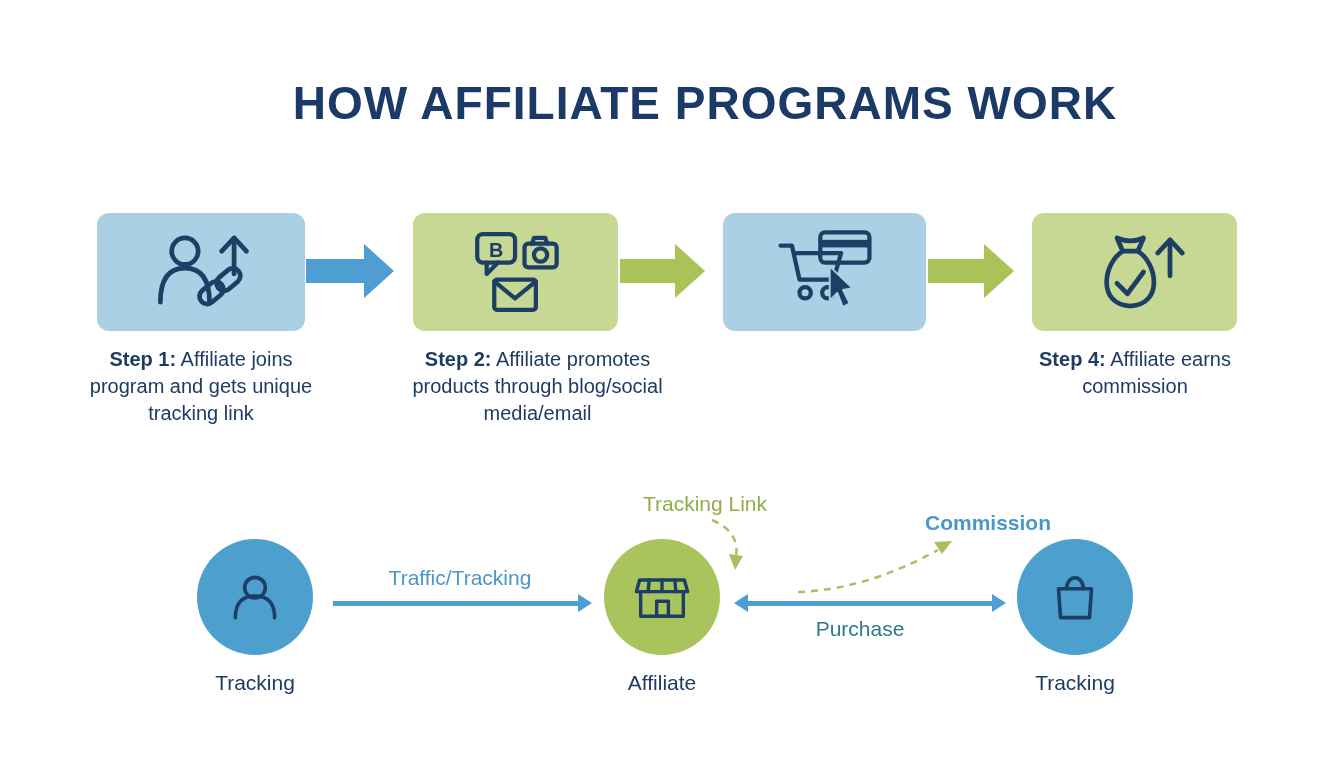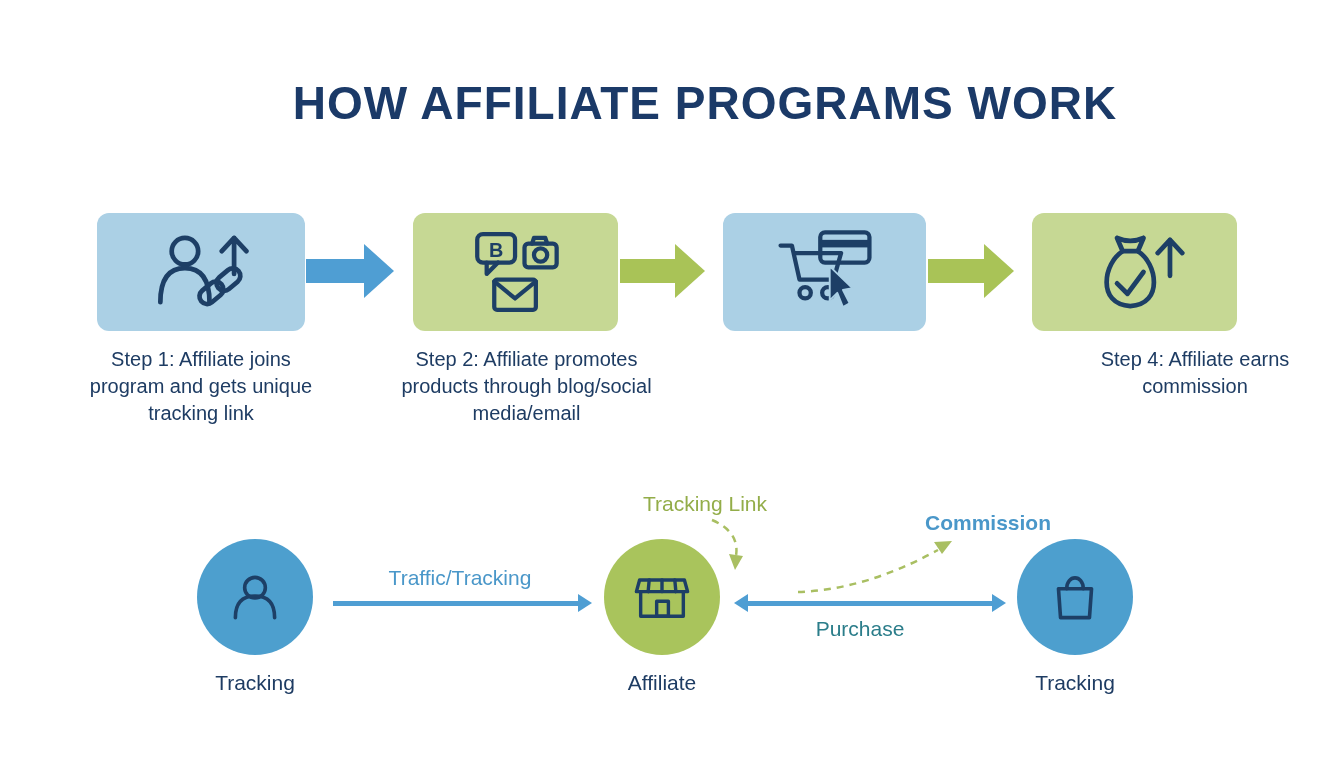--- a/index.html
+++ b/index.html
@@ -18,23 +18,23 @@
 
   .step-arrow{position:absolute; top:244px; height:54px; display:flex; align-items:center;}
   .step-arrow .bar{flex:1; height:24px;}
   .step-arrow .head{width:0;height:0;border-top:27px solid transparent;border-bottom:27px solid transparent;}
   .arrow-blue  .bar{background:#4f9ed3;}  .arrow-blue  .head{border-left:30px solid #4f9ed3;}
   .arrow-green .bar{background:#a9c357;}  .arrow-green .head{border-left:30px solid #a9c357;}
   #arrow1{left:306px;width:88px;} #arrow2{left:620px;width:85px;} #arrow3{left:928px;width:86px;}
 
   .caption{position:absolute; top:346px; text-align:center; font-size:20px;
            line-height:27px; color:#1e3c63;}
-  .caption b{font-weight:400;}
-  #cap1{left:74px;width:254px;} #cap2{left:394px;width:265px;}
-  #cap3{left:698px;width:254px;} #cap4{left:1068px;width:254px;}
+  .caption b{font-weight:700;}
+  #cap1{left:74px;width:254px;} #cap2{left:405px;width:265px;}
+  #cap3{left:698px;width:254px;} #cap4{left:1008px;width:254px;}
 
   .actor{position:absolute; top:539px; width:116px; height:116px; border-radius:50%;
          display:flex; align-items:center; justify-content:center;}
   .actor-blue{background:#4d9fce;} .actor-green{background:#a9c45c;}
   #affiliate{left:197px;} #merchant{left:604px;} #customer{left:1017px;}
 
   .actor-label{position:absolute; top:671px; text-align:center; font-size:21px;
                color:#1e3c63; width:160px;}
   #affiliate-label{left:175px;} #merchant-label{left:582px;} #customer-label{left:995px;}
 

